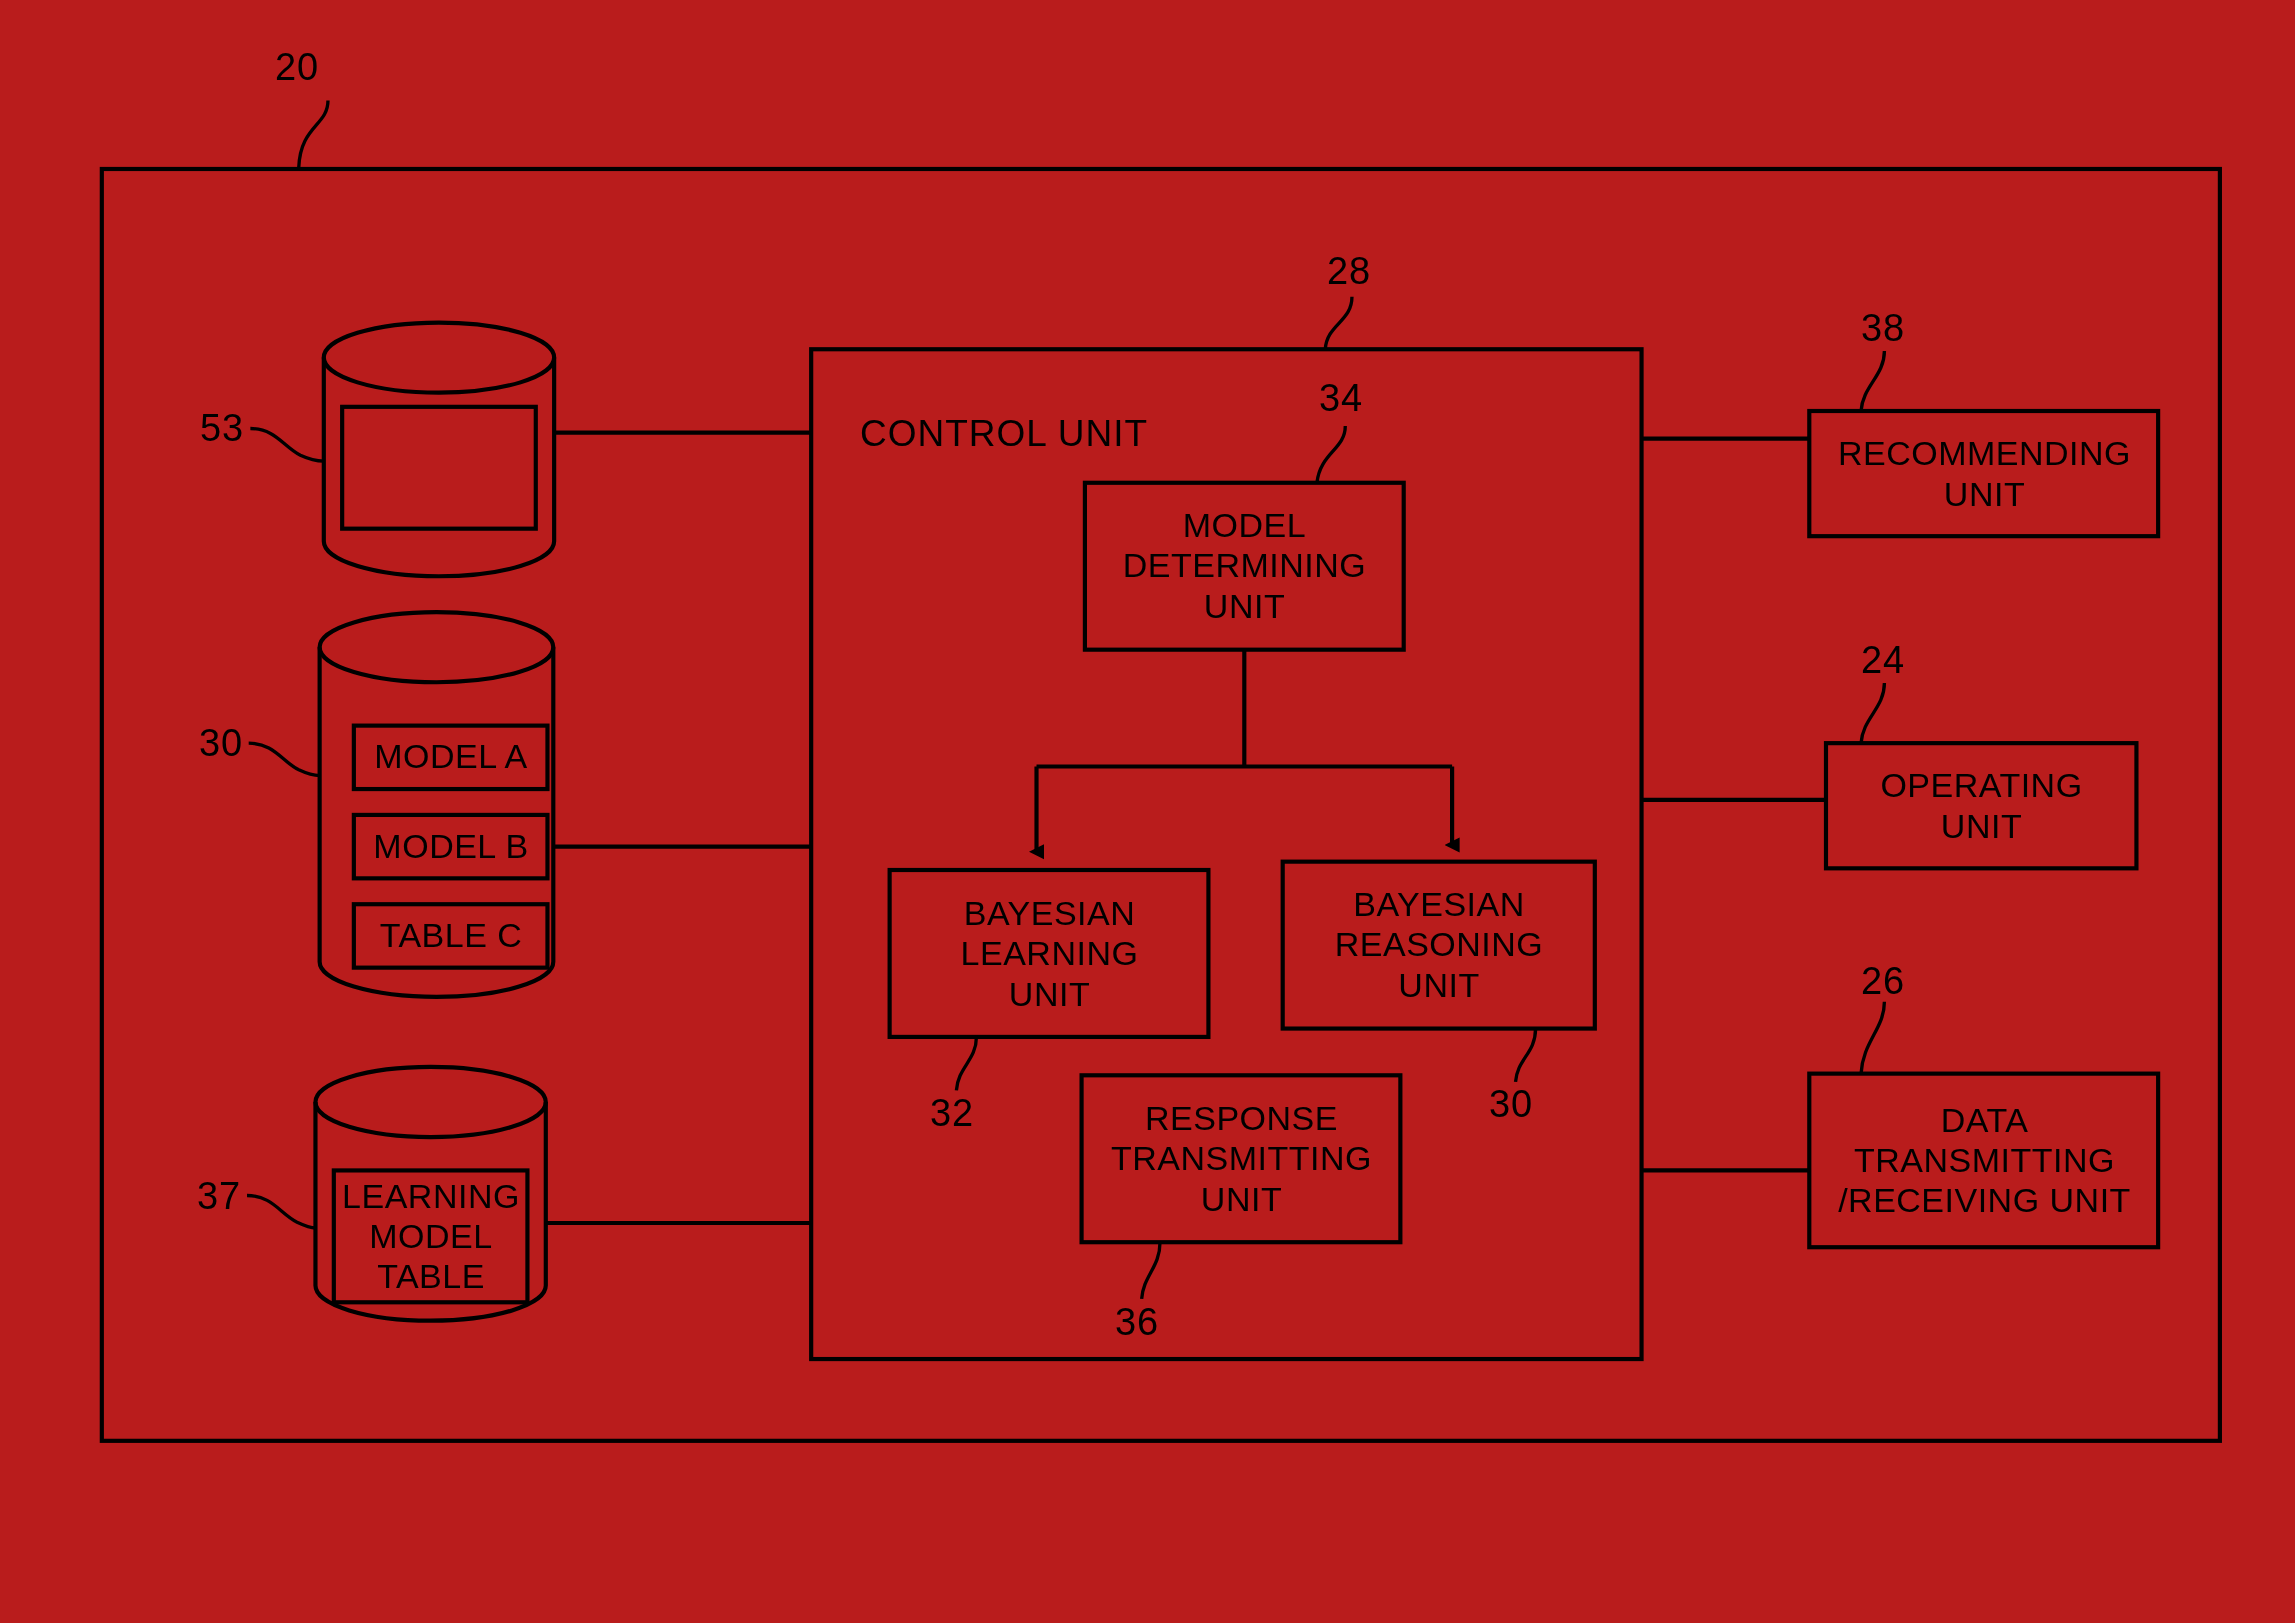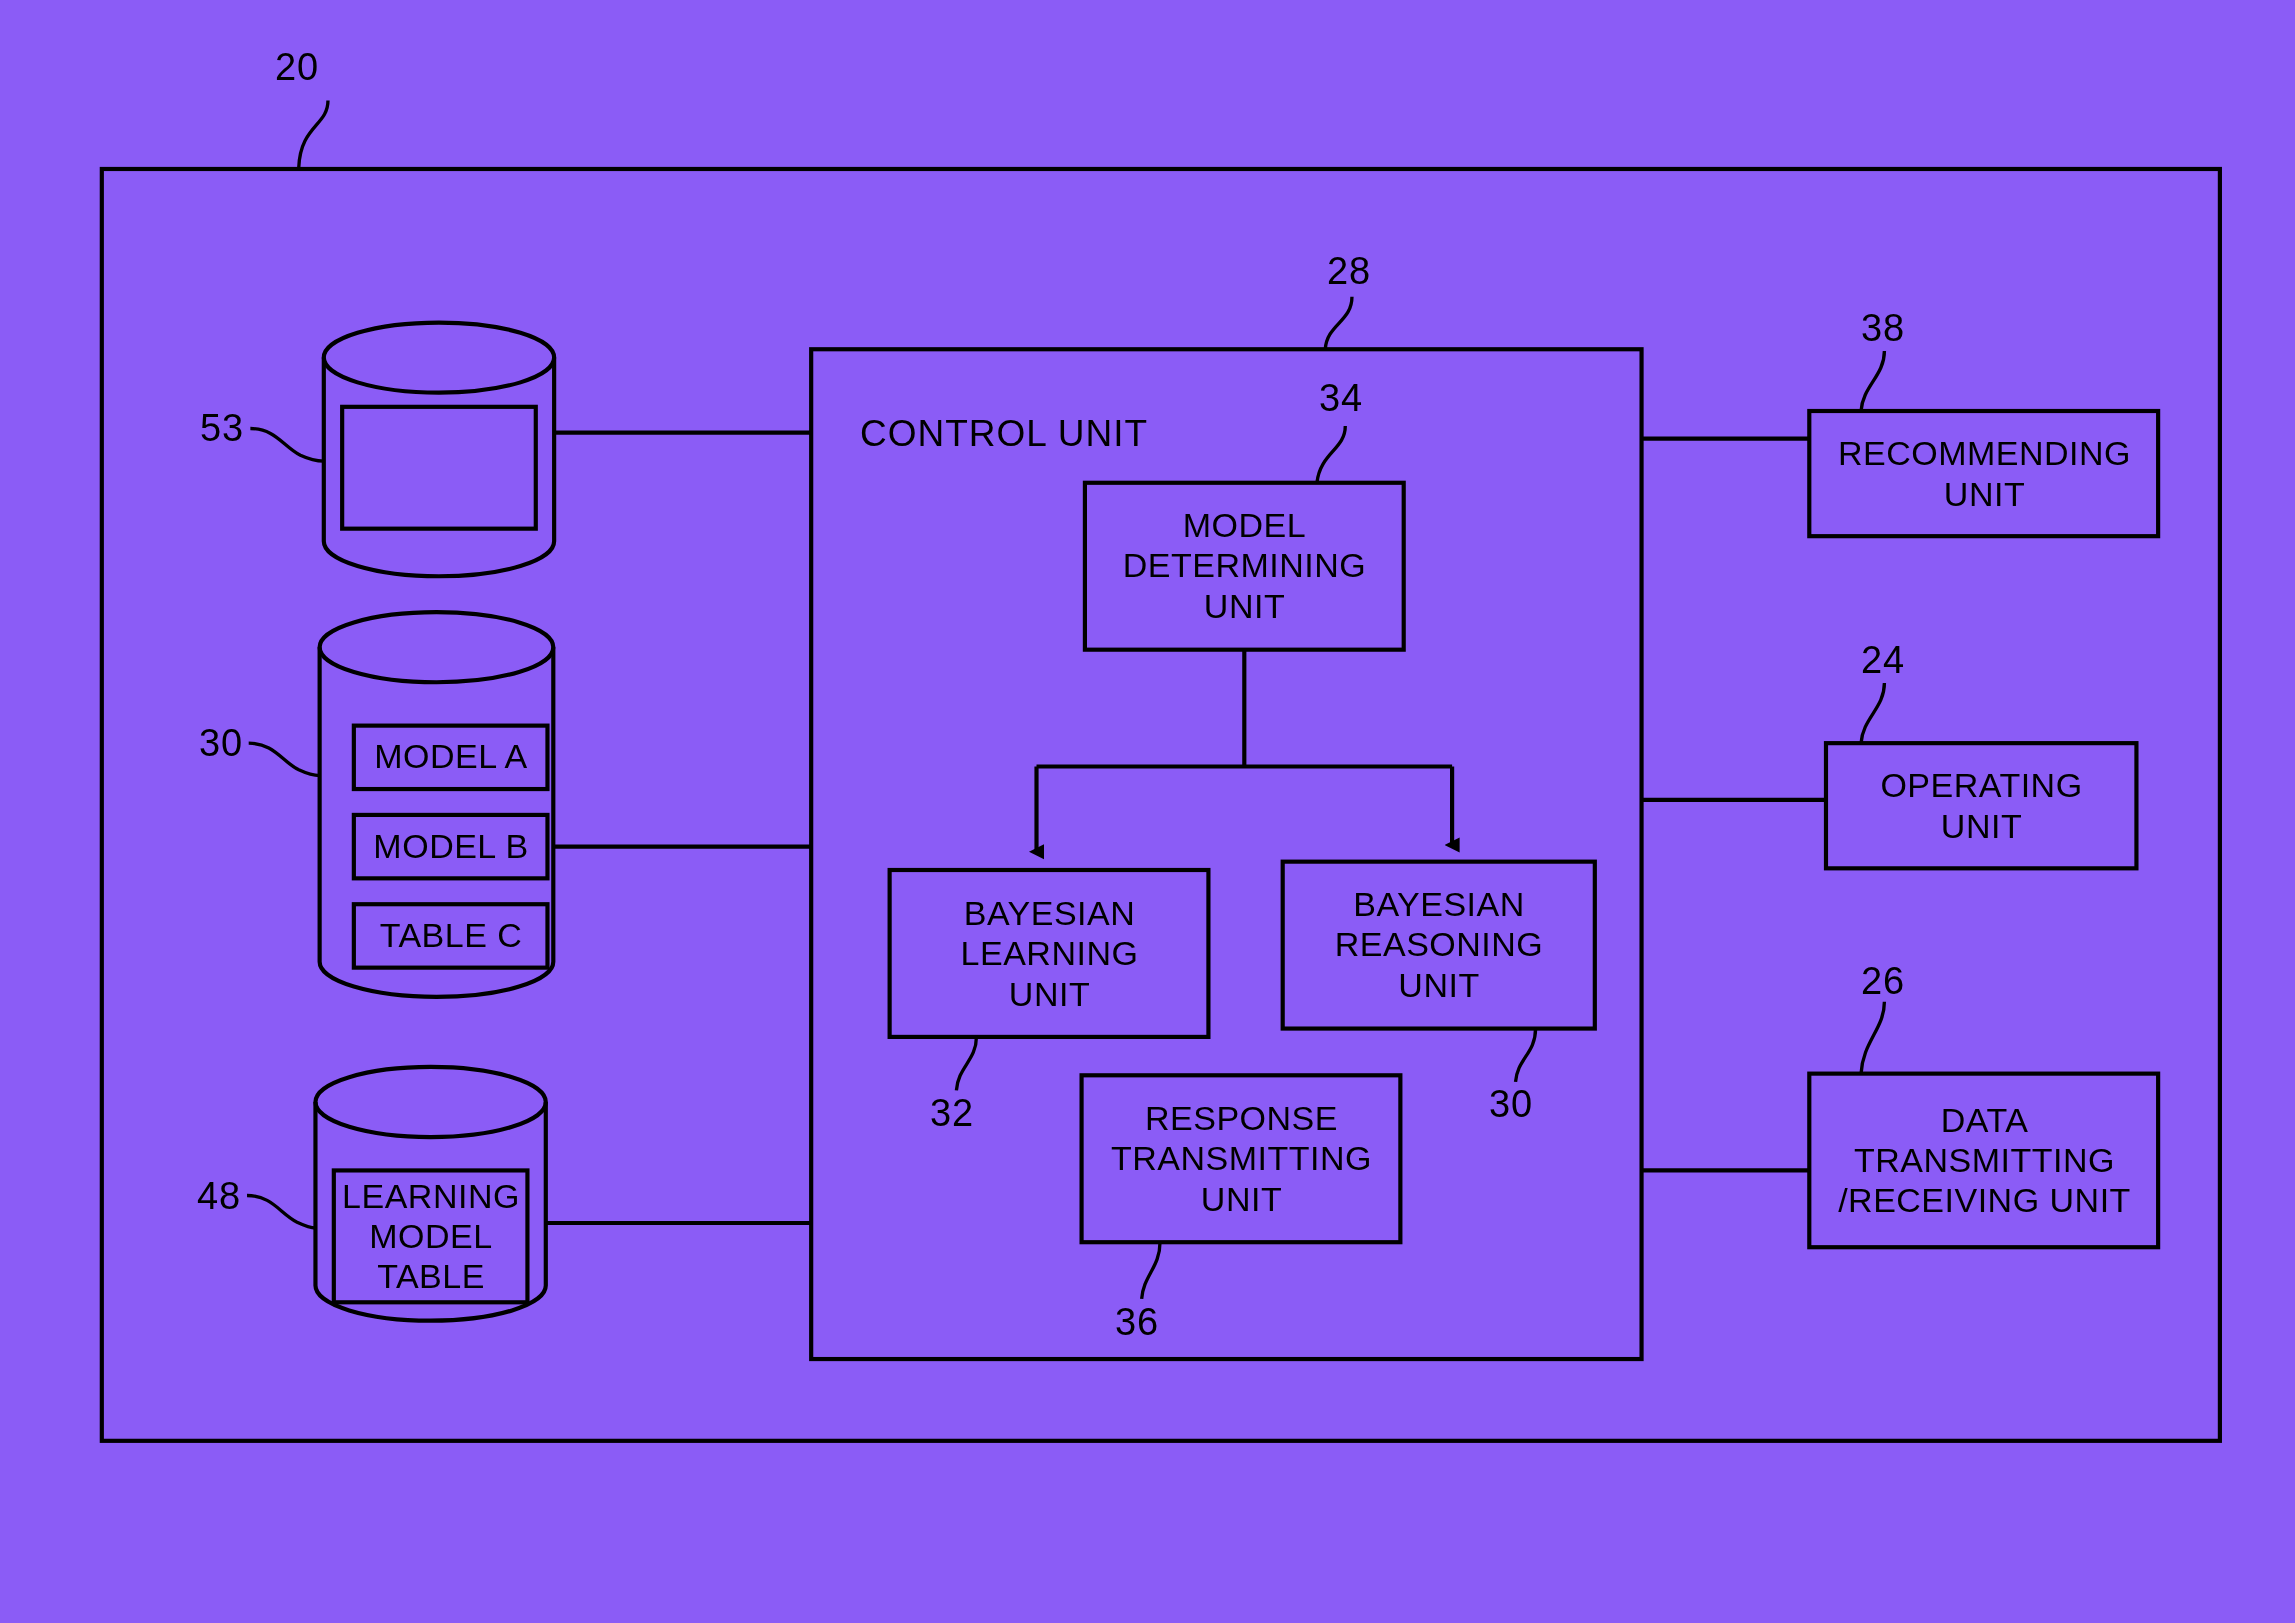--- a/index.html
+++ b/index.html
@@ -5,21 +5,21 @@
 <style>
   html, body {
     margin: 0;
     padding: 0;
     background: #ffffff;
   }
   #stage {
     position: relative;
     width: 2295px;
     height: 1624px;
-    background: #8b5cf6;
+    background: #b91c1c;
     font-family: "Liberation Sans", sans-serif;
     overflow: hidden;
   }
   #stage svg.layer {
     position: absolute;
     left: 0;
     top: 0;
     width: 2295px;
     height: 1624px;
     pointer-events: none;
@@ -143,21 +143,21 @@
   <div class="refnum" style="left:1327px; top:250px;">28</div>
   <div class="cuttitle" style="left:860px; top:413px;">CONTROL UNIT</div>
 
   <div class="refnum" style="left:200px; top:407px;">53</div>
 
   <div class="refnum" style="left:199px; top:722px;">30</div>
   <div class="blocklabel" style="left:354px; top:725px; width:194px; height:63px;">MODEL A</div>
   <div class="blocklabel" style="left:354px; top:815px; width:194px; height:63px;">MODEL B</div>
   <div class="blocklabel" style="left:354px; top:904px; width:194px; height:63px;">TABLE C</div>
 
-  <div class="refnum" style="left:197px; top:1175px;">48</div>
+  <div class="refnum" style="left:197px; top:1175px;">37</div>
   <div class="blocklabel" style="left:334px; top:1170px; width:194px; height:132px;">LEARNING
 MODEL
 TABLE</div>
 
   <div class="refnum" style="left:1319px; top:377px;">34</div>
   <div class="blocklabel" style="left:1085px; top:482px; width:319px; height:167px;">MODEL
 DETERMINING
 UNIT</div>
 
   <div class="refnum" style="left:930px; top:1092px;">32</div>

